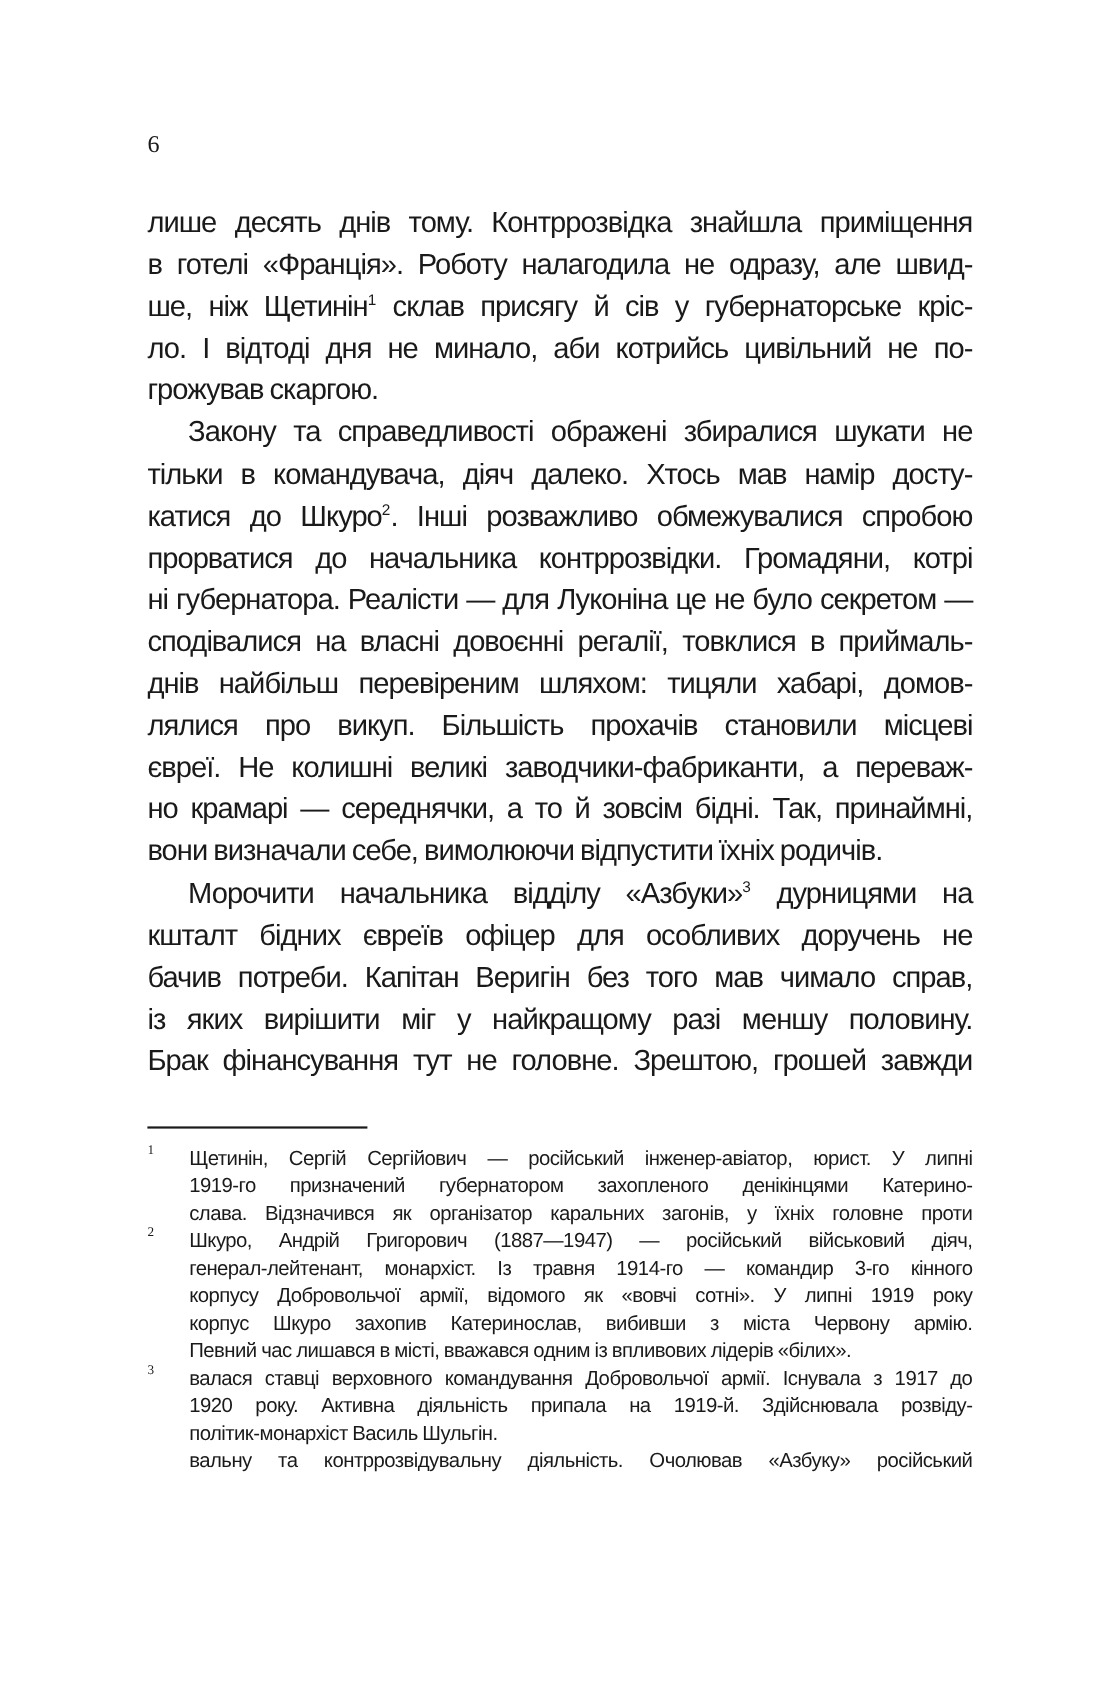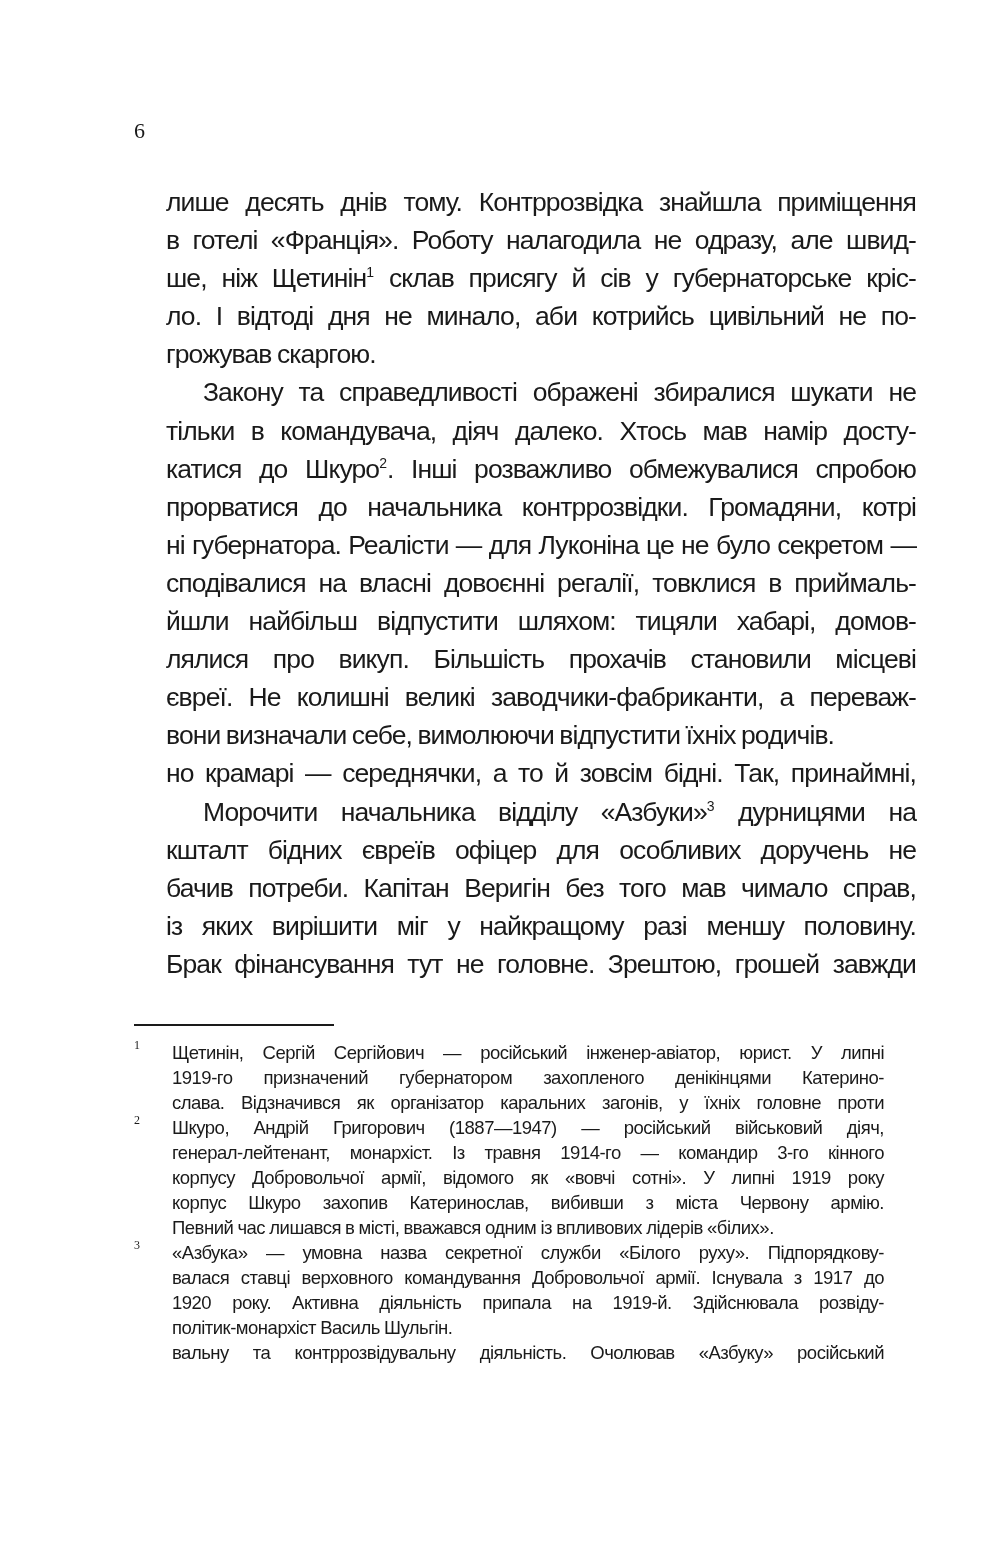--- a/index.html
+++ b/index.html
@@ -1,18 +1,18 @@
 <!DOCTYPE html>
 <html><head>
 <meta charset="utf-8">
 <style>
   html, body { margin:0; padding:0; background:#ffffff; }
   body { width:1000px; height:1551px; position:relative; overflow:hidden; color:#1a1a1a; }
   .page-number { position:absolute; left:134px; top:118px; font-family:"Liberation Serif", serif; font-size:22px; }
-  .body-text { position:absolute; left:134px; top:183px; width:750px; font-family:"Liberation Sans", sans-serif; font-size:26.5px; letter-spacing:-0.9px; word-spacing:-1px;margin-left:32px; }
+  .body-text { position:absolute; left:134px; top:183px; width:750px; font-family:"Liberation Sans", sans-serif; font-size:26.5px; letter-spacing:-0.9px; word-spacing:-1px; }
   .line { height:38.1px; line-height:38px; white-space:nowrap; text-align:justify; text-align-last:justify; }
   .line.last { text-align-last:left; }
   .line.indent { padding-left:37px; }
   sup { font-size:14px; vertical-align:10px; line-height:0; letter-spacing:0; }
   .rule { position:absolute; left:134px; top:1024px; width:200px; height:2px; background:#1a1a1a; }
   .footnotes { position:absolute; left:134px; top:1040px; width:750px; font-family:"Liberation Sans", sans-serif; font-size:18.5px; letter-spacing:-0.5px; word-spacing:-0.5px; }
   .fn { position:relative; padding-left:38px; margin-bottom:0; }
   .fn-num { position:absolute; left:0; top:-2px; font-size:12px; font-family:"Liberation Serif", serif; }
   .fn-line { height:25px; line-height:25px; white-space:nowrap; text-align:justify; text-align-last:justify; }
   .fn-line.last { text-align-last:left; }
@@ -27,25 +27,25 @@
   <div class="line">в готелі «Франція». Роботу налагодила не одразу, але швид-</div>
   <div class="line"><span>ше, ніж Щетинін</span><sup>1</sup> <span>склав присягу й сів у губернаторське кріс-</span></div>
   <div class="line">ло. І відтоді дня не минало, аби котрийсь цивільний не по-</div>
   <div class="line last">грожував скаргою.</div>
   <div class="line indent">Закону та справедливості ображені збиралися шукати не</div>
   <div class="line">тільки в командувача, діяч далеко. Хтось мав намір досту-</div>
   <div class="line"><span>катися до Шкуро</span><sup>2</sup><span>. Інші розважливо обмежувалися спробою</span></div>
   <div class="line">прорватися до начальника контррозвідки. Громадяни, котрі</div>
   <div class="line">ні губернатора. Реалісти — для Луконіна це не було секретом —</div>
   <div class="line">сподівалися на власні довоєнні регалії, товклися в приймаль-</div>
-  <div class="line">йшли найбільш відпустити шляхом: тицяли хабарі, домов-</div>
+  <div class="line">днів найбільш перевіреним шляхом: тицяли хабарі, домов-</div>
   <div class="line">лялися про викуп. Більшість прохачів становили місцеві</div>
   <div class="line">євреї. Не колишні великі заводчики-фабриканти, а переваж-</div>
+  <div class="line">но крамарі — середнячки, а то й зовсім бідні. Так, принаймні,</div>
   <div class="line last">вони визначали себе, вимолюючи відпустити їхніх родичів.</div>
-  <div class="line">но крамарі — середнячки, а то й зовсім бідні. Так, принаймні,</div>
   <div class="line indent"><span>Морочити начальника відділу «Азбуки»</span><sup>3</sup> <span>дурницями на</span></div>
   <div class="line">кшталт бідних євреїв офіцер для особливих доручень не</div>
   <div class="line">бачив потреби. Капітан Веригін без того мав чимало справ,</div>
   <div class="line">із яких вирішити міг у найкращому разі меншу половину.</div>
   <div class="line">Брак фінансування тут не головне. Зрештою, грошей завжди</div>
 </div>
 
 <div class="rule"></div>
 
 <div class="footnotes">
@@ -58,19 +58,18 @@
   <div class="fn">
     <span class="fn-num">2</span>
     <div class="fn-line">Шкуро, Андрій Григорович (1887—1947) — російський військовий діяч,</div>
     <div class="fn-line">генерал-лейтенант, монархіст. Із травня 1914-го — командир 3-го кінного</div>
     <div class="fn-line">корпусу Добровольчої армії, відомого як «вовчі сотні». У липні 1919 року</div>
     <div class="fn-line">корпус Шкуро захопив Катеринослав, вибивши з міста Червону армію.</div>
     <div class="fn-line last">Певний час лишався в місті, вважався одним із впливових лідерів «білих».</div>
   </div>
   <div class="fn">
     <span class="fn-num">3</span>
-    <div class="fn-line">«Азбука» — умовна назва секретної служби «Білого руху». Підпорядкову-</div>
     <div class="fn-line">валася ставці верховного командування Добровольчої армії. Існувала з 1917 до</div>
     <div class="fn-line">1920 року. Активна діяльність припала на 1919-й. Здійснювала розвіду-</div>
     <div class="fn-line last">політик-монархіст Василь Шульгін.</div>
     <div class="fn-line">вальну та контррозвідувальну діяльність. Очолював «Азбуку» російський</div>
   </div>
 </div>
 
 </body></html>

